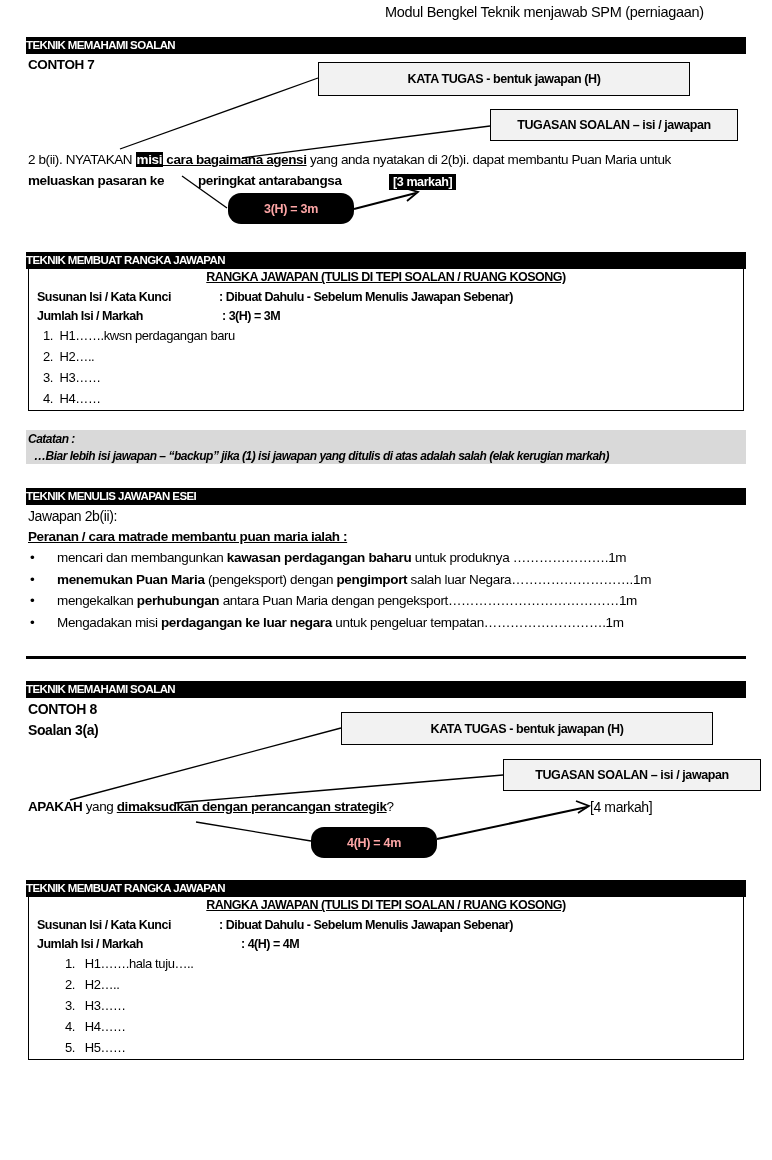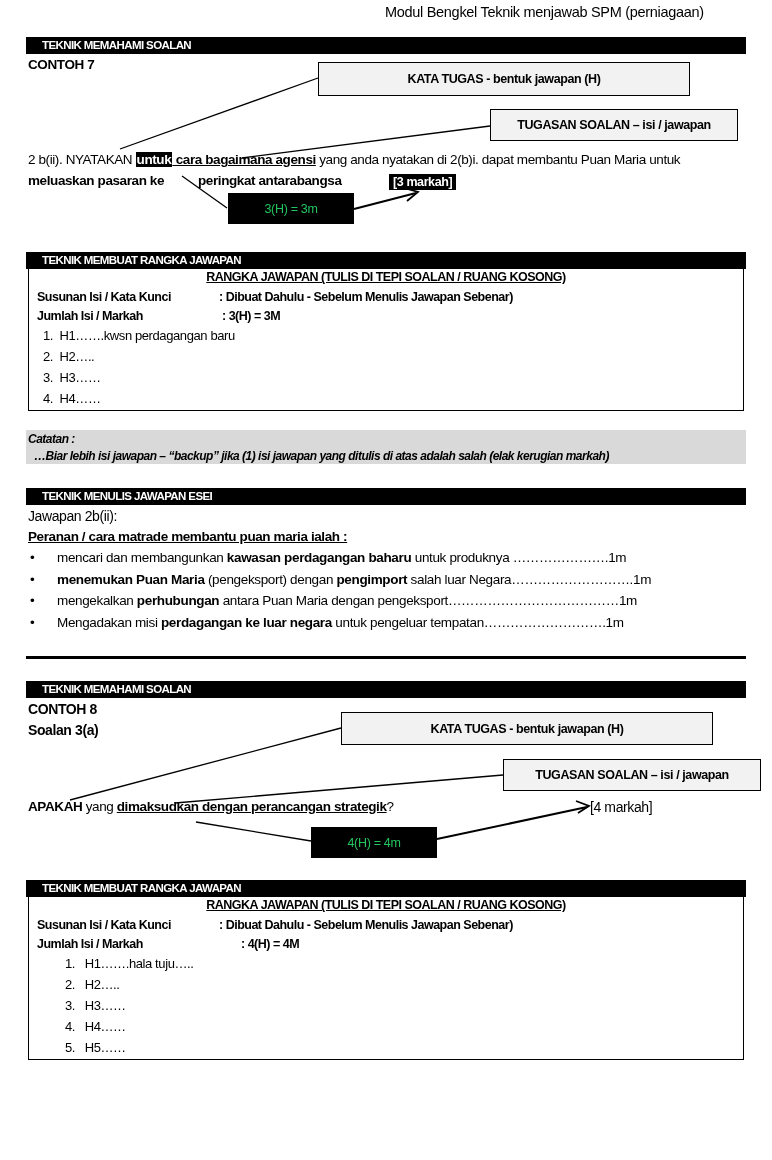--- a/index.html
+++ b/index.html
@@ -4,25 +4,25 @@
 <style>
   * { box-sizing: border-box; margin: 0; padding: 0; }
   html, body { width: 772px; height: 1160px; background: #ffffff; overflow: hidden; }
   body { position: relative; font-family: "Liberation Sans", sans-serif; color: #000; font-size: 13px; }
   .abs { position: absolute; white-space: nowrap; }
   .cond { letter-spacing: -0.4px; }
   .b { font-weight: bold; }
   .u { text-decoration: underline; text-align: right; }
   .hdr-title { left: 385px; top: 4px; font-size: 14.5px; letter-spacing: -0.3px; }
   .bar { position: absolute; left: 26px; width: 720px; height: 17px; background: #000; color: #fff;
-         font-weight: bold; font-size: 11.5px; letter-spacing: -0.6px; line-height: 17px; padding-left: 16px; }
+         font-weight: bold; font-size: 11.5px; letter-spacing: -0.6px; line-height: 17px; padding-left: 0; }
   .gbox { position: absolute; background: #f2f2f2; border: 1px solid #000; font-weight: bold; font-size: 12.5px;
           letter-spacing: -0.4px; display: flex; align-items: center; justify-content: center; }
-  .kbox { position: absolute; background: #000; color: #22c55e; font-weight: normal; font-size: 12.5px;
-          display: flex; align-items: center; justify-content: center; letter-spacing: -0.3px; }
+  .kbox { position: absolute; background: #000; color: #fca5a5; font-weight: bold; font-size: 12.5px;
+          display: flex; align-items: center; justify-content: center; letter-spacing: -0.3px; border-radius: 13px; }
   .hl { background: #000; color: #fff; padding: 0 1px; }
   .frame { position: absolute; left: 28px; width: 716px; border: 1px solid #000; border-top: none; }
   .frame .row { position: absolute; white-space: nowrap; font-size: 13px; letter-spacing: -0.4px; }
   .frame .sm { font-size: 12.5px; font-weight: bold; letter-spacing: -0.5px; }
   .note { position: absolute; left: 26px; top: 430px; width: 720px; height: 34px; background: #d9d9d9;
           font-style: italic; font-weight: bold; font-size: 12px; letter-spacing: -0.5px; }
   .bullet-row { position: absolute; left: 28px; width: 710px; font-size: 13.5px; letter-spacing: -0.35px; white-space: nowrap; }
   .bullet-row .dot { position: absolute; left: 2px; top: 0; }
   .bullet-row .txt { position: absolute; left: 29px; top: 0; }
   .rule { position: absolute; left: 26px; top: 656px; width: 720px; height: 3px; background: #000; }
@@ -32,21 +32,21 @@
 <body>
 
 <div class="abs hdr-title">Modul Bengkel Teknik menjawab SPM (perniagaan)</div>
 
 <div class="bar" style="top:37px;">TEKNIK MEMAHAMI SOALAN</div>
 <div class="abs b cond" style="left:28px; top:57px; font-size:13.5px;">CONTOH 7</div>
 
 <div class="gbox" style="left:318px; top:62px; width:372px; height:34px;">KATA TUGAS - bentuk jawapan (H)</div>
 <div class="gbox" style="left:490px; top:109px; width:248px; height:32px;">TUGASAN SOALAN – isi / jawapan</div>
 
-<div class="abs cond" style="left:28px; top:152px; font-size:13.5px;"><span>2 b(ii).  NYATAKAN </span><span class="hl b">untuk</span><span class="b u"> cara bagaimana agensi</span><span> yang anda nyatakan di 2(b)i. dapat membantu Puan Maria untuk</span></div>
+<div class="abs cond" style="left:28px; top:152px; font-size:13.5px;"><span>2 b(ii).  NYATAKAN </span><span class="hl b">misi</span><span class="b u"> cara bagaimana agensi</span><span> yang anda nyatakan di 2(b)i. dapat membantu Puan Maria untuk</span></div>
 <div class="abs b cond" style="left:28px; top:173px; font-size:13.5px;">meluaskan pasaran ke</div>
 <div class="abs b cond" style="left:198px; top:173px; font-size:13.5px;">peringkat antarabangsa</div>
 <div class="abs b hl" style="left:389px; top:174px; height:16px; line-height:16px; padding:0 4px; font-size:12.5px; letter-spacing:-0.4px;">[3 markah]</div>
 
 <div class="kbox" style="left:228px; top:193px; width:126px; height:31px;">3(H)  = 3m</div>
 
 <div class="bar" style="top:252px;">TEKNIK MEMBUAT RANGKA JAWAPAN</div>
 <div class="frame" style="top:269px; height:142px;">
   <div class="row b u" style="left:0; right:0; top:1px; text-align:center; font-size:12.5px; letter-spacing:-0.5px;">RANGKA JAWAPAN (TULIS DI TEPI SOALAN / RUANG KOSONG)</div>
   <div class="row sm" style="left:8px; top:21px;">Susunan Isi / Kata Kunci</div>

